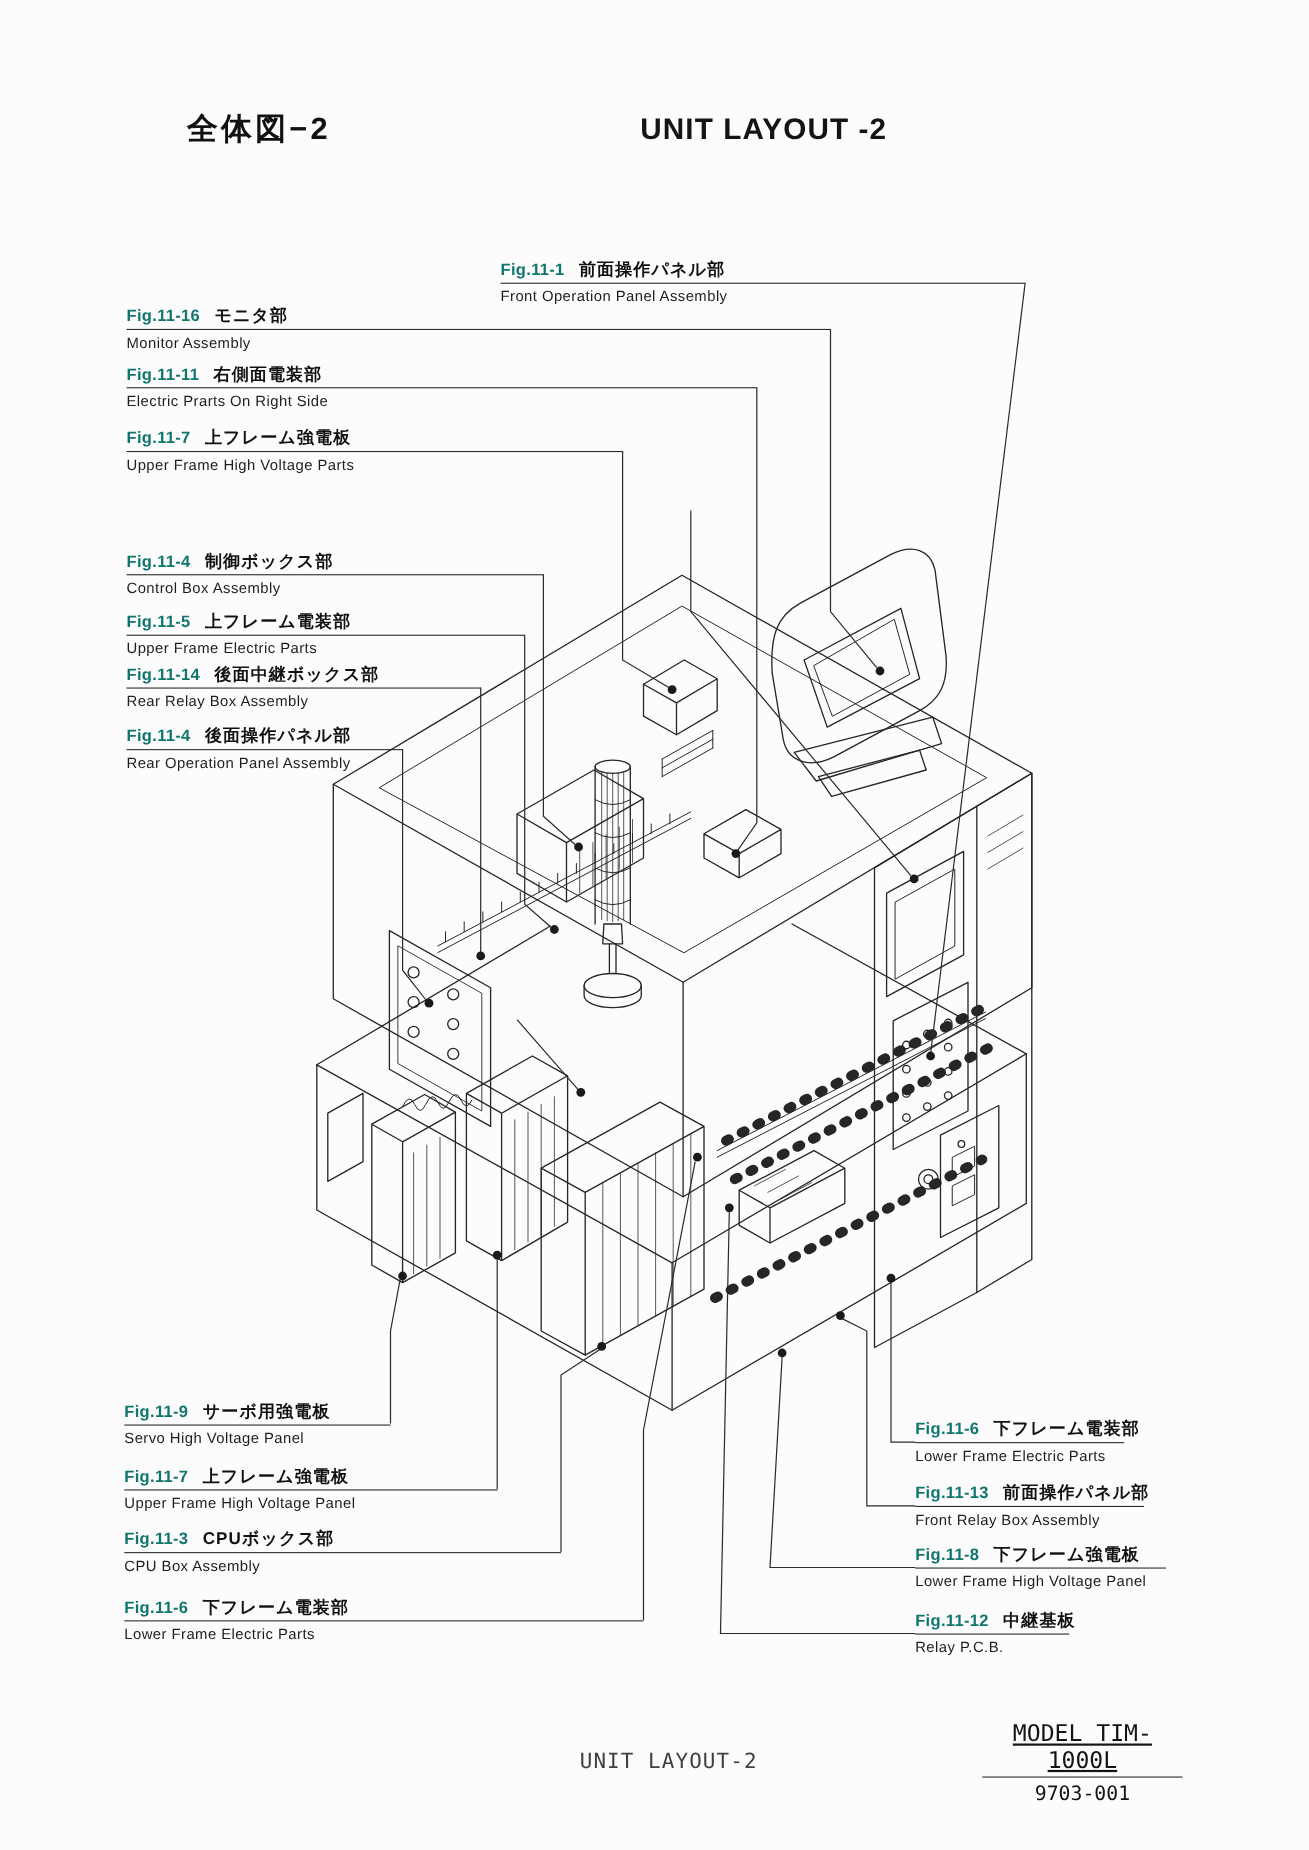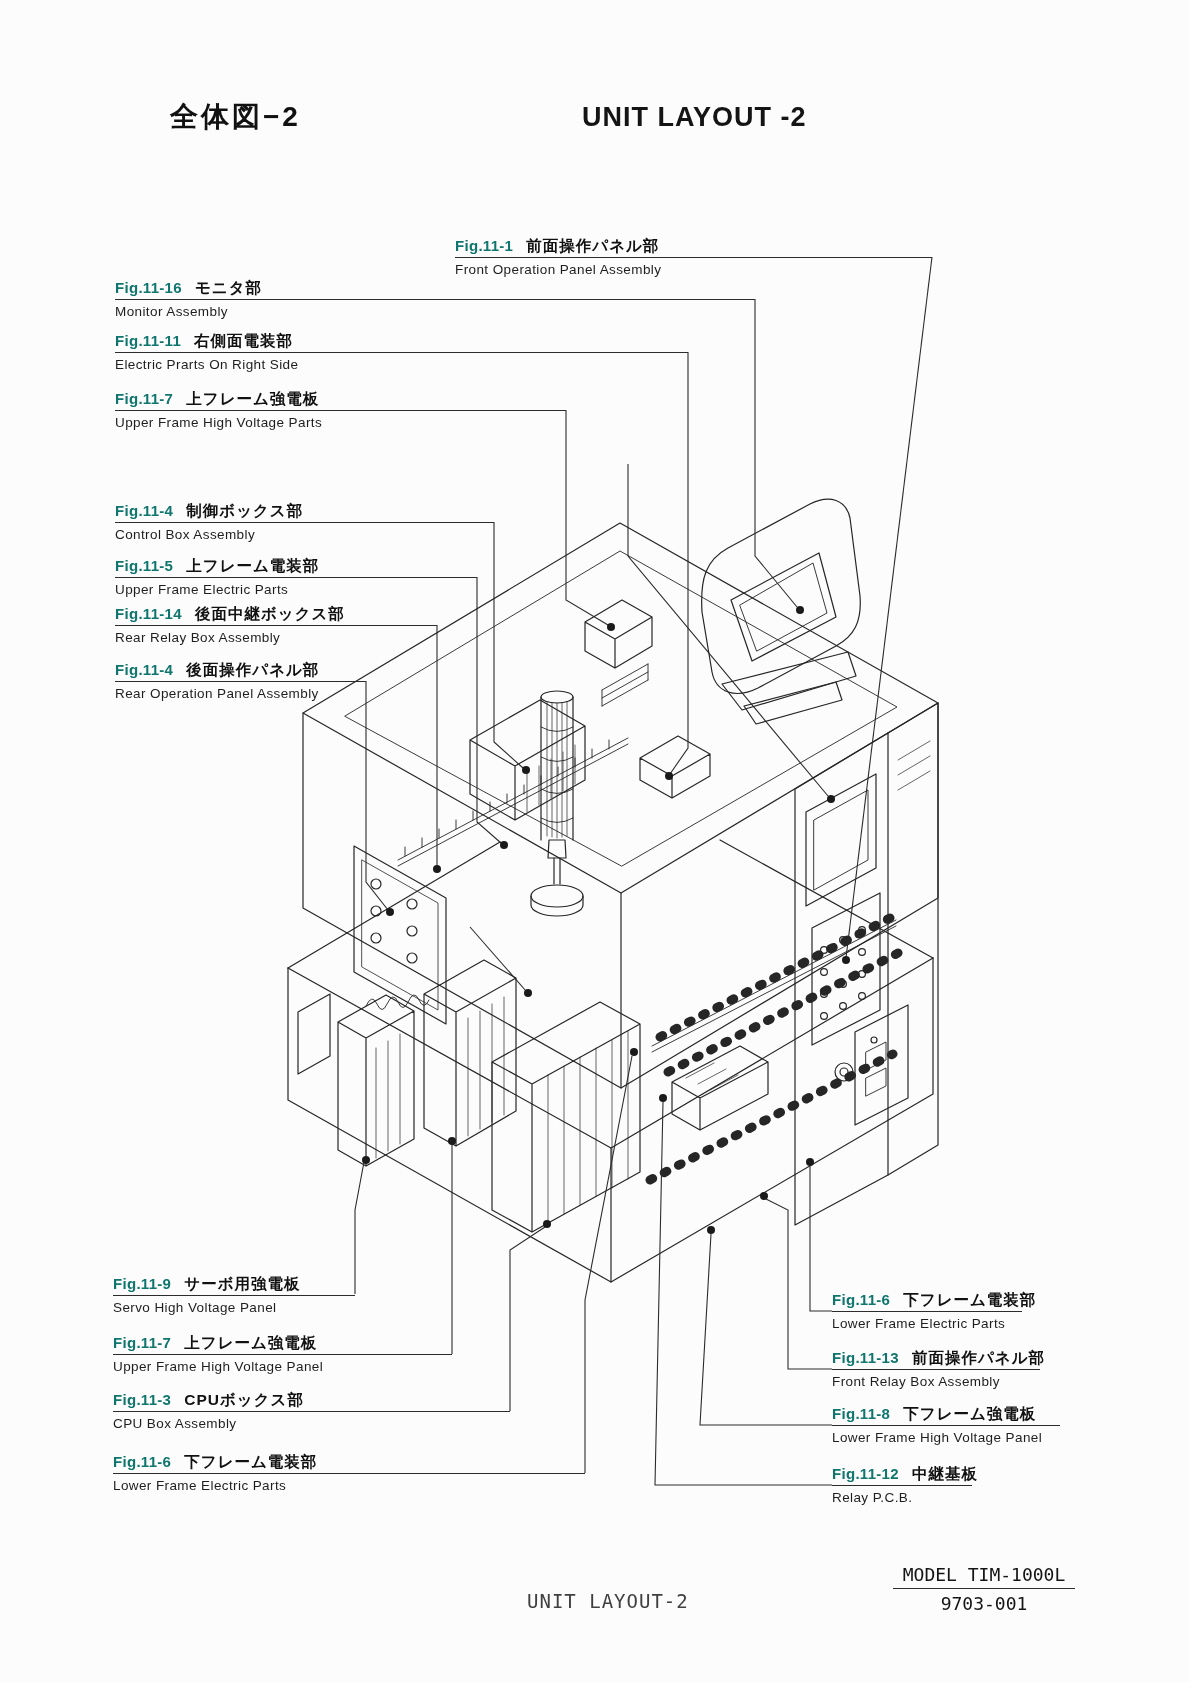--- a/index.html
+++ b/index.html
@@ -12,21 +12,21 @@
   .hdr-jp{position:absolute;left:170px;top:98px;font-size:28px;font-weight:bold;letter-spacing:3px;color:#111;}
   .hdr-en{position:absolute;left:582px;top:102px;font-size:27px;font-weight:bold;letter-spacing:1px;color:#141414;}
   .callout{position:absolute;white-space:nowrap;}
   .callout .jpline{font-size:15px;height:20px;line-height:20px;}
   .callout .fig{font-weight:bold;letter-spacing:0.3px;margin-right:13px;color:#0f766e;}
   .callout .jp{font-weight:bold;font-size:15.5px;letter-spacing:1px;color:#111;}
   .callout .uline{height:0;border-top:1.6px solid #2c2c2c;margin-top:1px;}
   .callout .en{font-size:13.5px;margin-top:4px;letter-spacing:0.4px;color:#1e1e1e;}
   .ftr-caption{position:absolute;left:527px;top:1590px;font-family:"DejaVu Sans Mono",monospace;font-size:19px;letter-spacing:1px;color:#404040;}
   .ftr-right{position:absolute;left:893px;top:1564px;width:182px;text-align:center;font-family:"DejaVu Sans Mono",monospace;color:#141414;}
-  .ftr-right .model{font-size:18px;border-bottom:1.6px solid #2c2c2c;padding-bottom:3px;}
+  .ftr-right .model{font-size:21px;border-bottom:1.6px solid #2c2c2c;padding-bottom:3px;text-decoration:underline;}
   .ftr-right .doc{font-size:18px;padding-top:4px;}
 </style>
 </head>
 <body>
 
 <div id="page">
 
   <svg id="art" viewBox="0 0 1190 1682">
     <g stroke="#262626" fill="none" stroke-width="1.2" stroke-linejoin="round" stroke-linecap="round">
 

